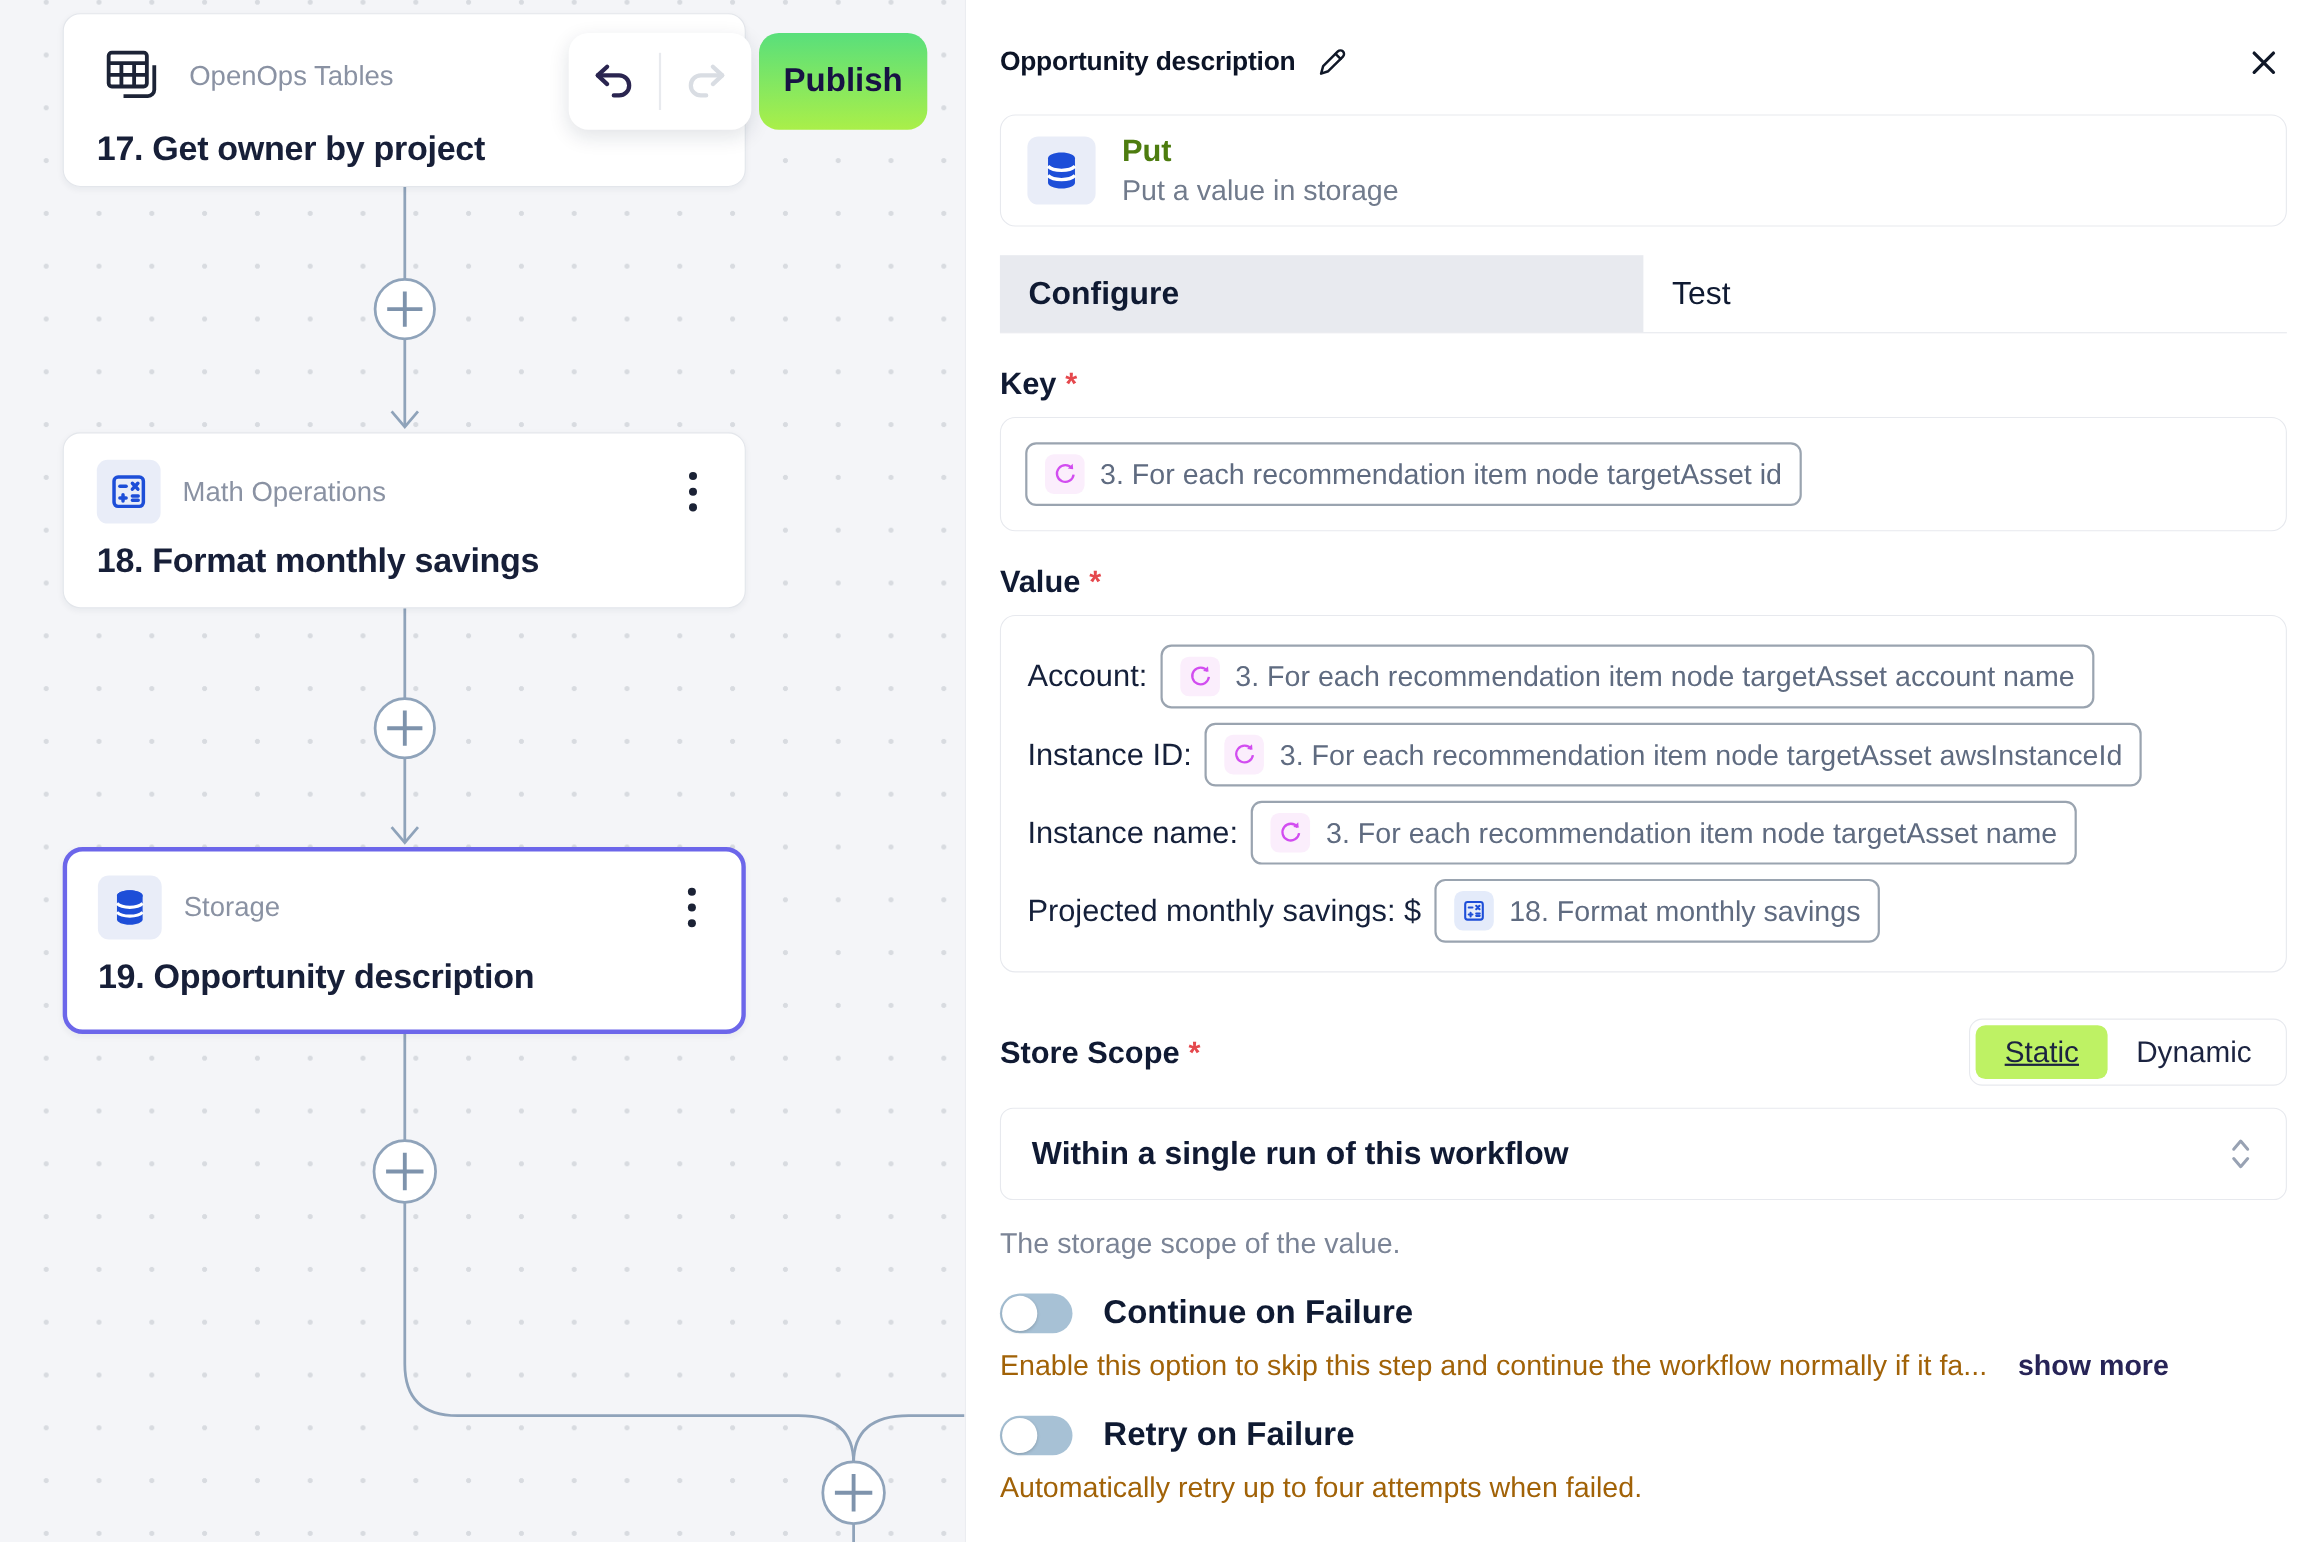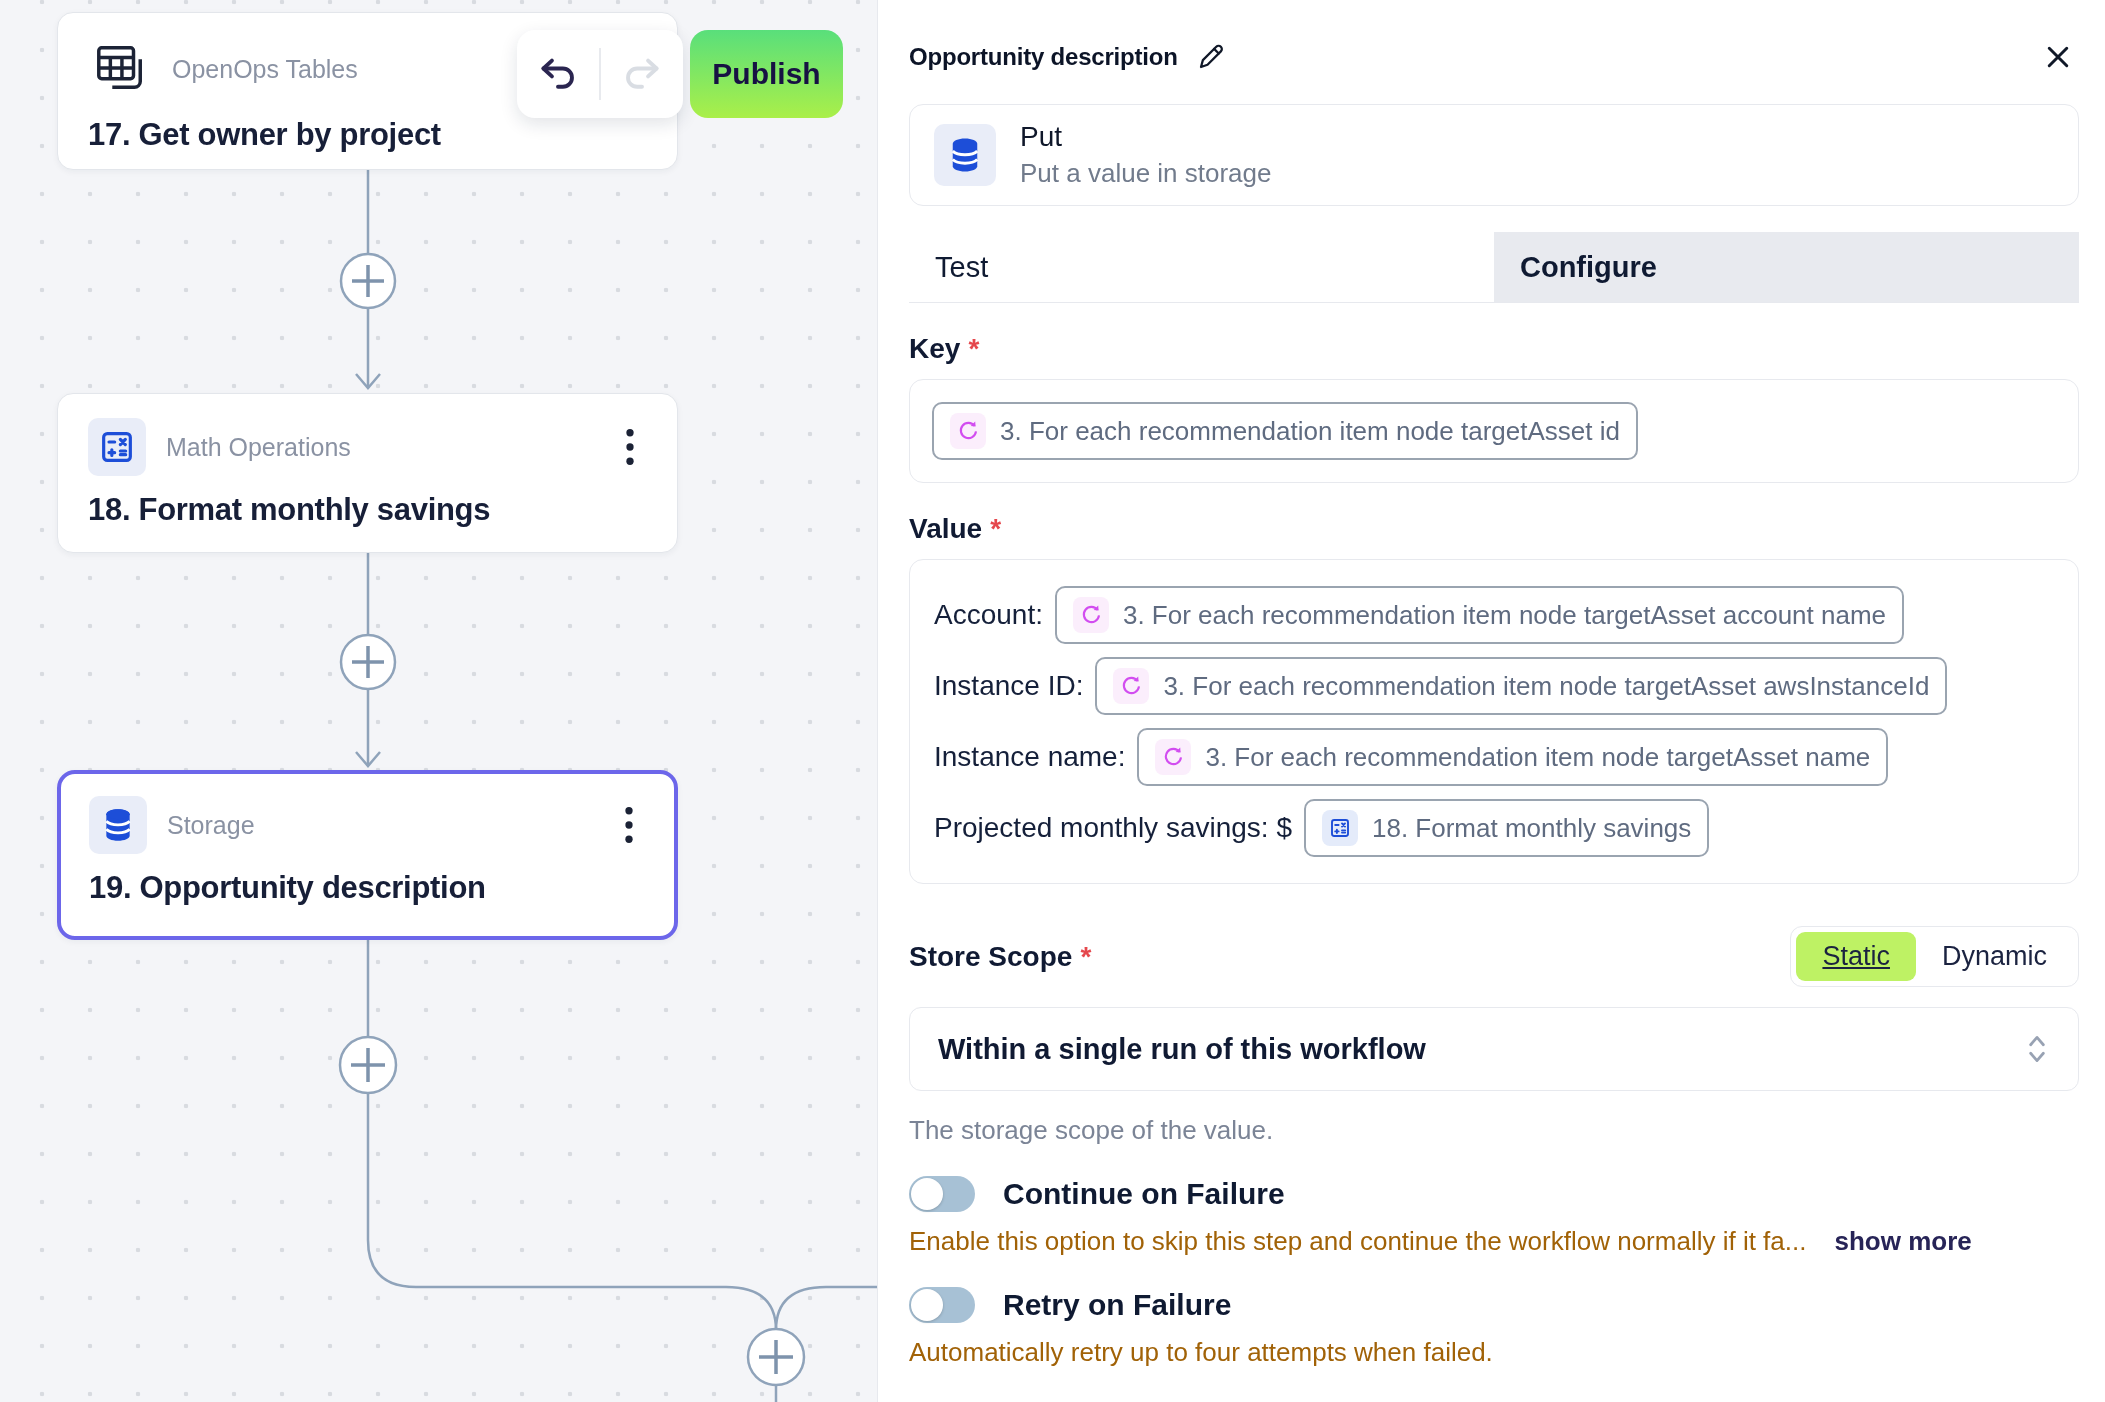--- a/index.html
+++ b/index.html
@@ -51,21 +51,21 @@
   .panel-title-row{display:flex;align-items:center;}
   .panel-title{font-size:24px;font-weight:800;color:#0c1427;letter-spacing:-.2px;}
   .pencil{margin-left:18px;display:flex;cursor:pointer;}
   .close{margin-left:auto;display:flex;cursor:pointer;padding:6px;}
   .app-card{
     margin-top:26px;border:1.5px solid #e7e9ee;border-radius:14px;height:102px;
     box-sizing:border-box;padding:18px 24px;display:flex;align-items:center;gap:24px;
   }
   .app-card-tile{width:62px;height:62px;border-radius:10px;background:#e9edf8;
     display:flex;align-items:center;justify-content:center;flex:none;}
-  .app-card-title{font-size:28px;font-weight:400;color:#0f172a;}
+  .app-card-title{font-size:28px;font-weight:700;color:#4d7c0f;}
   .app-card-sub{font-size:26px;color:#717b8c;margin-top:5px;}
   .tabs{margin-top:26px;display:flex;height:70px;border-bottom:1.5px solid #e7e9ee;}
   .tab{flex:1;display:flex;align-items:center;padding-left:26px;font-size:29px;color:#0f1a32;cursor:pointer;}
   .tab.active{background:#e8eaef;font-weight:700;}
   .field-label{margin-top:30px;font-size:28px;font-weight:700;color:#101a33;}
   .req{color:#e5484d;margin-left:8px;font-weight:600;}
   .key-box{margin-top:14px;border:1.5px solid #e7e9ee;border-radius:14px;padding:22px;}
   .chip{
     display:inline-flex;align-items:center;gap:14px;border:2px solid #9aa4b0;border-radius:10px;
     padding:9px 16px;font-size:26px;color:#5f6b80;background:#fff;white-space:nowrap;cursor:default;justify-content:center;
@@ -234,22 +234,22 @@
         <path d="M5 14.6 c1.4 1.4 4 2.1 7 2.1 s5.6-.7 7-2.1" stroke="#fff" stroke-width="1.7" fill="none"></path>
       </svg>
     </span>
     <div>
       <div class="app-card-title">Put</div>
       <div class="app-card-sub">Put a value in storage</div>
     </div>
   </div>
 
   <div class="tabs">
+    <div class="tab active">Configure</div>
     <div class="tab">Test</div>
-    <div class="tab active">Configure</div>
   </div>
 
   <div class="field-label">
     <span>Key</span><span class="req">*</span>
   </div>
   <div class="key-box">
     <span class="chip">
       <span class="chip-tile">
         <svg width="24" height="24" viewBox="0 0 24 24" fill="none">
           <path d="M18.6 7 A7.6 7.6 0 1 0 20 12.4" stroke="#d24df0" stroke-width="2.1"></path>

